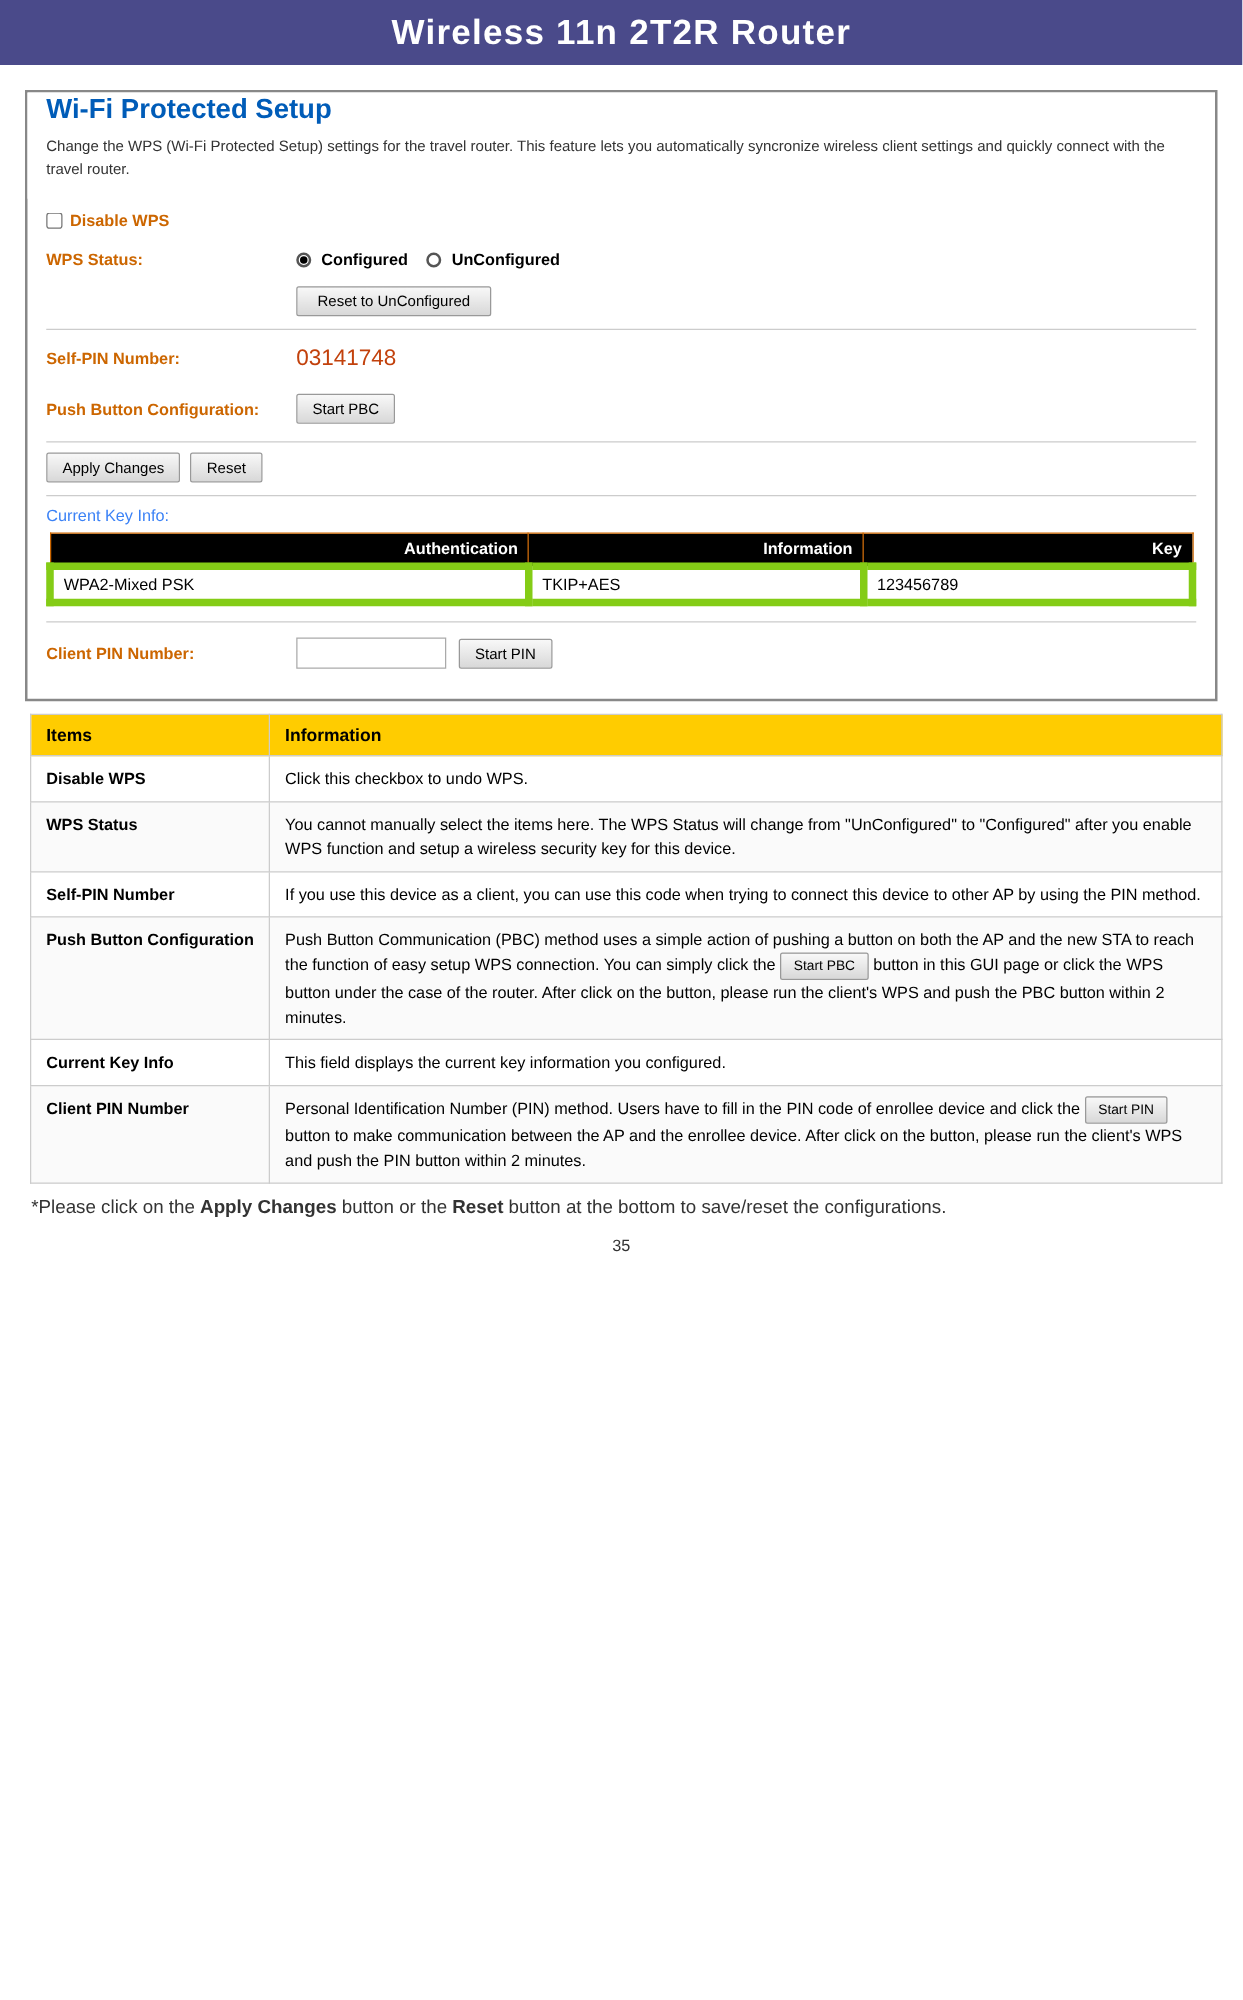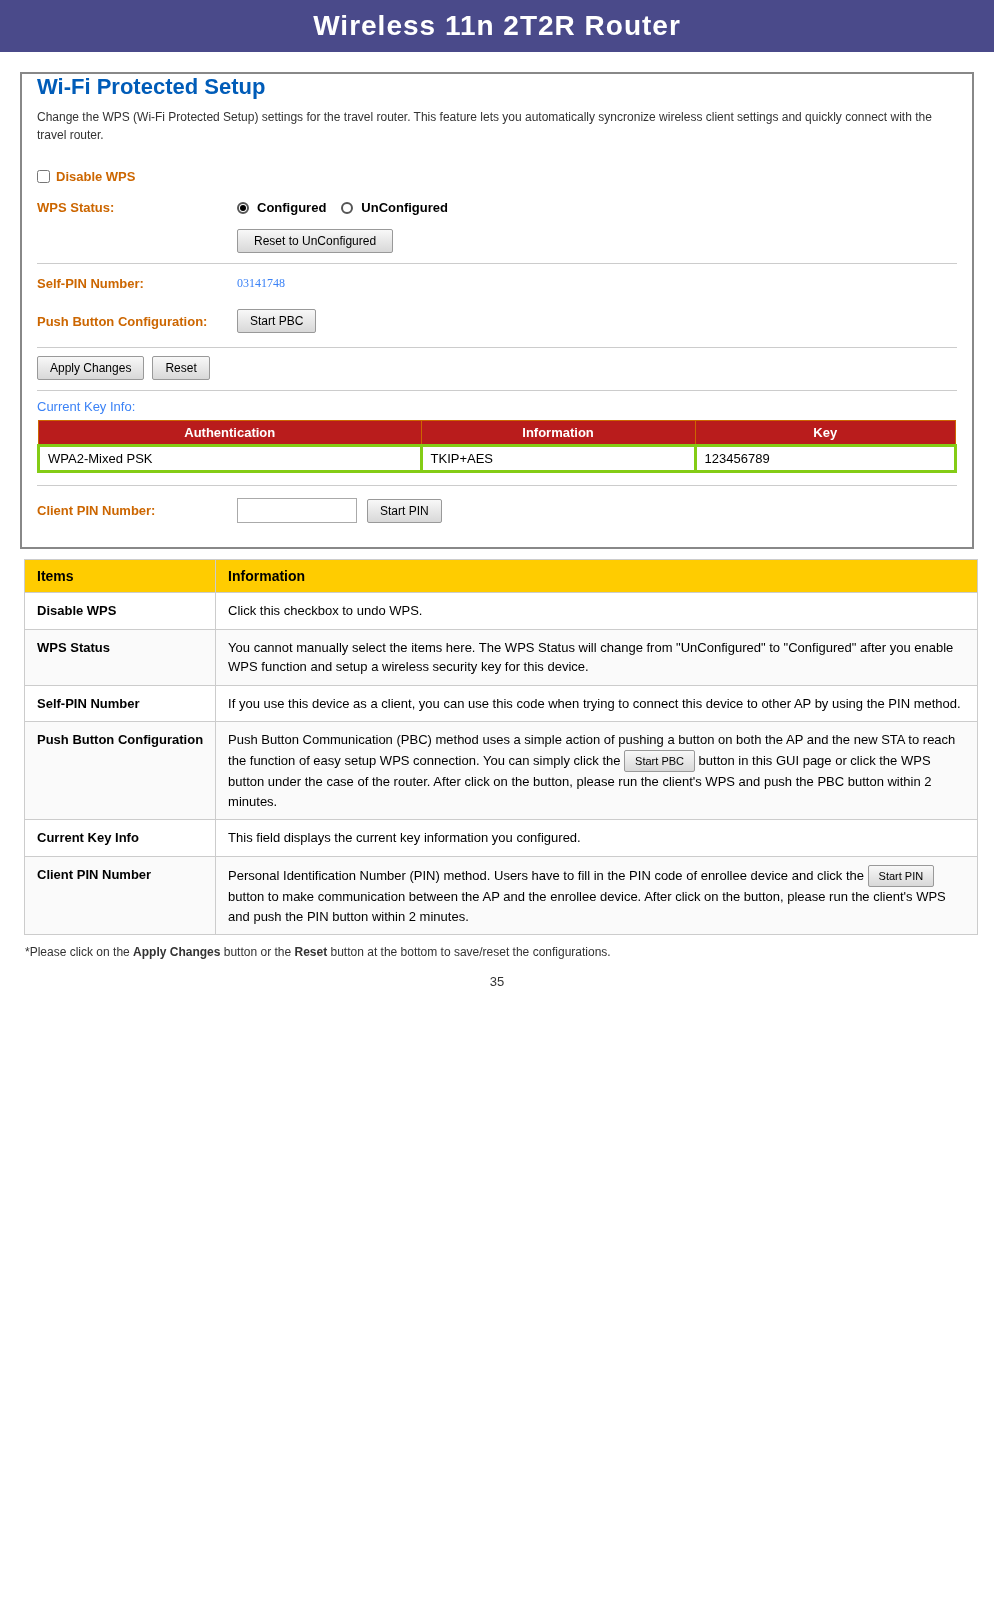--- a/index.html
+++ b/index.html
@@ -67,23 +67,22 @@
     }
 
     .form-label {
       color: #cc6600;
       font-weight: bold;
       font-size: 13px;
       min-width: 200px;
     }
 
     .form-value {
-      color: #3b82f6;
-      font-size: 12px;
-      font-family: Liberation Serif, serif;
+      color: #c2410c;
+      font-size: 18px;
     }
 
     
     .checkbox-row {
       display: flex;
       align-items: center;
       margin-bottom: 12px;
     }
 
     .checkbox-row input[type="checkbox"] {
@@ -152,34 +151,34 @@
     }
 
     
     .key-table {
       width: 100%;
       border-collapse: collapse;
       margin-bottom: 12px;
     }
 
     .key-table th {
-      background: #b91c1c;
+      background: #000000;
       color: #fff;
       font-weight: bold;
       padding: 4px 8px;
-      text-align: center;
+      text-align: right;
       font-size: 13px;
       border: 1px solid #cc6600;
     }
 
     .key-table td {
       background: #fff;
       padding: 4px 8px;
       font-size: 13px;
-      border: 3px solid #84cc16;
+      border: 6px solid #84cc16;
     }
 
     
     .client-pin-row {
       display: flex;
       align-items: center;
       gap: 10px;
     }
 
     .pin-input {
@@ -230,21 +229,21 @@
       display: inline-block;
       background: linear-gradient(to bottom, #f8f8f8, #d8d8d8);
       border: 1px solid #999;
       padding: 2px 10px;
       font-size: 11px;
       border-radius: 2px;
     }
 
     
     .footer-note {
-      font-size: 12px;
+      font-size: 15px;
       color: #333;
       margin-top: 10px;
       padding: 0 5px;
     }
 
     .footer-note strong {
       font-weight: bold;
     }
 
     

